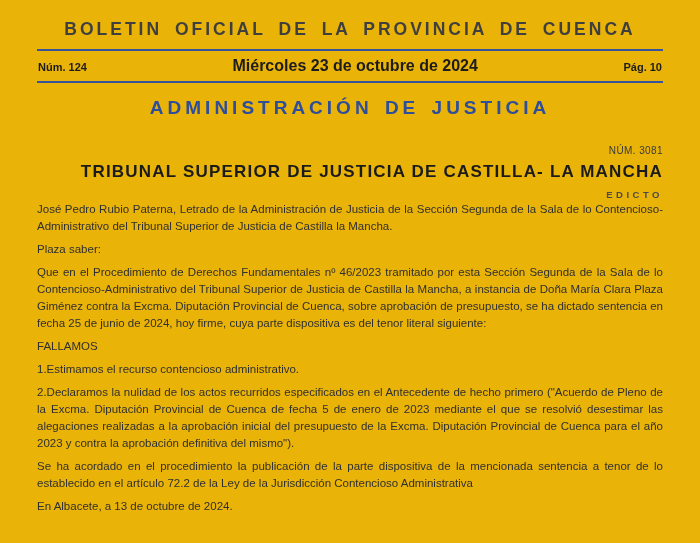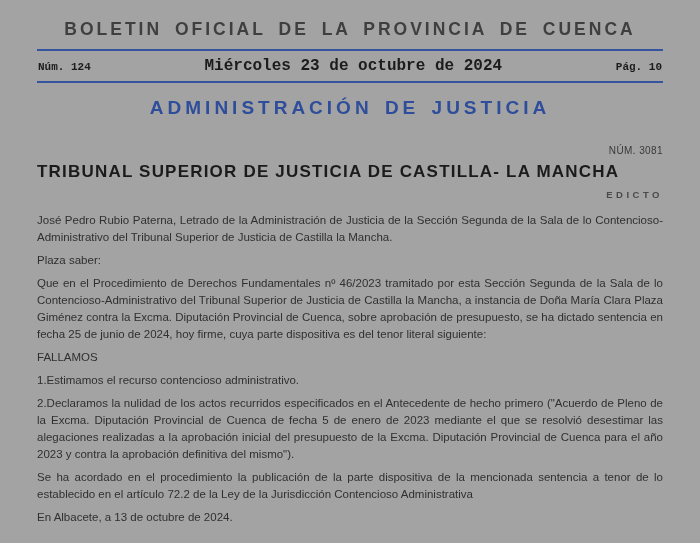--- a/index.html
+++ b/index.html
@@ -2,21 +2,21 @@
 <html lang="es" style="--rule-blue: #35539F; --section-title-blue: #2E4D9B; --masthead-text: #3F3F3F; --body-text: #303030;"><head>
 <meta charset="utf-8">
 <style>
   html,body{margin:0;padding:0;background:#ffffff;}
   .page{
     position:relative;
     width:700px;
     height:543px;
     box-sizing:border-box;
     padding:18px 37px 0 37px;
-    background:#a3a3a3;
+    background:#eab308;
     overflow:hidden;
     font-family:"Liberation Sans","DejaVu Sans",sans-serif;
     color:var(--body-text,#303030);
   }
   .masthead-title{
     text-align:center;
     white-space:nowrap;
     font-size:17.5px;
     font-weight:bold;
     letter-spacing:3px;
@@ -29,21 +29,20 @@
     background:var(--rule-blue,#35539f);
     margin-top:9px;
   }
   .meta-row{
     display:flex;
     justify-content:space-between;
     align-items:baseline;
     padding:6px 1px 3px 1px;
     font-weight:bold;
     color:#1c1c1c;
-    font-family:Liberation Mono, monospace;
   }
   .meta-issue,.meta-page{font-size:11px;}
   .meta-date{font-size:16px;}
   .rule-bottom{margin-top:3px;}
   .section-title{
     margin:13px 0 0 0;
     text-align:center;
     font-size:19px;
     font-weight:bold;
     letter-spacing:4px;
@@ -54,38 +53,38 @@
   .ann-number{
     margin-top:26px;
     text-align:right;
     font-size:10px;
     letter-spacing:0.4px;
     color:#3a3a3a;
     line-height:12px;
   }
   .ann-title{
     margin:5px 0 0 0;
-    text-align:left;
+    text-align:right;
     white-space:nowrap;
     font-size:17px;
     font-weight:bold;
     letter-spacing:1.2px;
     color:#1b1b1b;
     line-height:20px;
   }
   .ann-subtitle{
     margin-top:7px;
     text-align:right;
     font-size:9.5px;
     font-weight:bold;
     letter-spacing:3.5px;
     color:#4a4a4a;
     line-height:11px;
   }
-  .body-text{margin-top:12px;}
+  .body-text{margin-top:1px;}
   .para{
     font-size:11.5px;
     line-height:17px;
     margin:0 0 6px 0;
   }
   .justify{text-align:justify;}
 </style>
 </head>
 <body>
 

